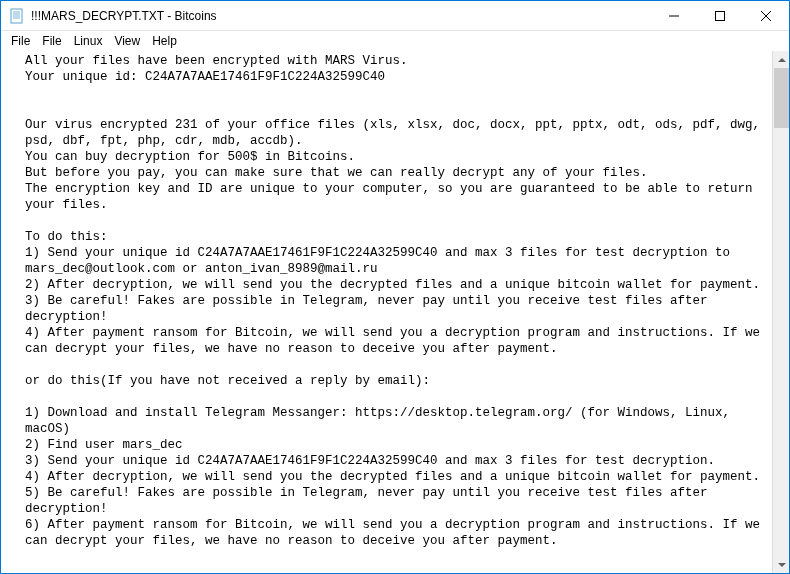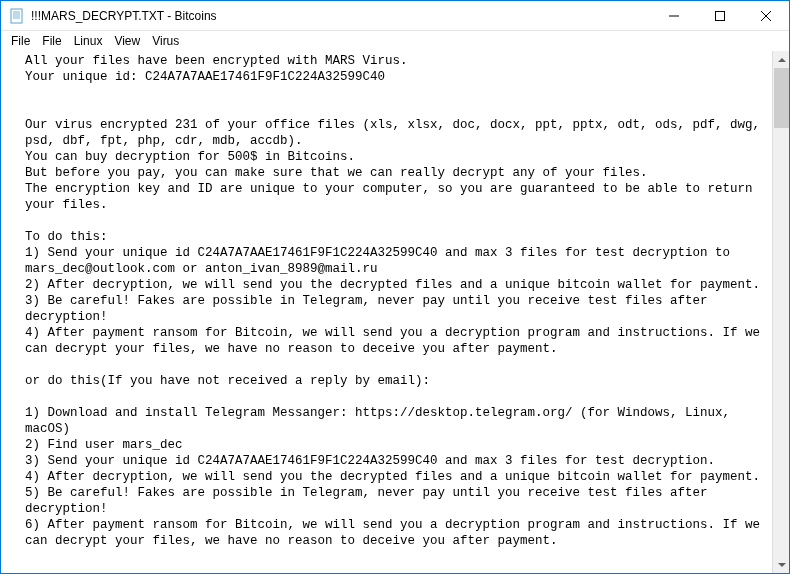--- a/index.html
+++ b/index.html
@@ -144,21 +144,21 @@
           </svg>
       </div>
     </div>
   </div>
 
   <div class="menubar">
     <span class="menu-item">File</span>
     <span class="menu-item">File</span>
     <span class="menu-item">Linux</span>
     <span class="menu-item">View</span>
-    <span class="menu-item">Virus</span>
+    <span class="menu-item">Help</span>
   </div>
 
   <div class="content-area">
     <div class="text-content">All your files have been encrypted with MARS Virus.
 Your unique id: C24A7A7AAE17461F9F1C224A32599C40
 
 
 Our virus encrypted 231 of your office files (xls, xlsx, doc, docx, ppt, pptx, odt, ods, pdf, dwg, psd, dbf, fpt, php, cdr, mdb, accdb).
 You can buy decryption for 500$ in Bitcoins.
 But before you pay, you can make sure that we can really decrypt any of your files.

